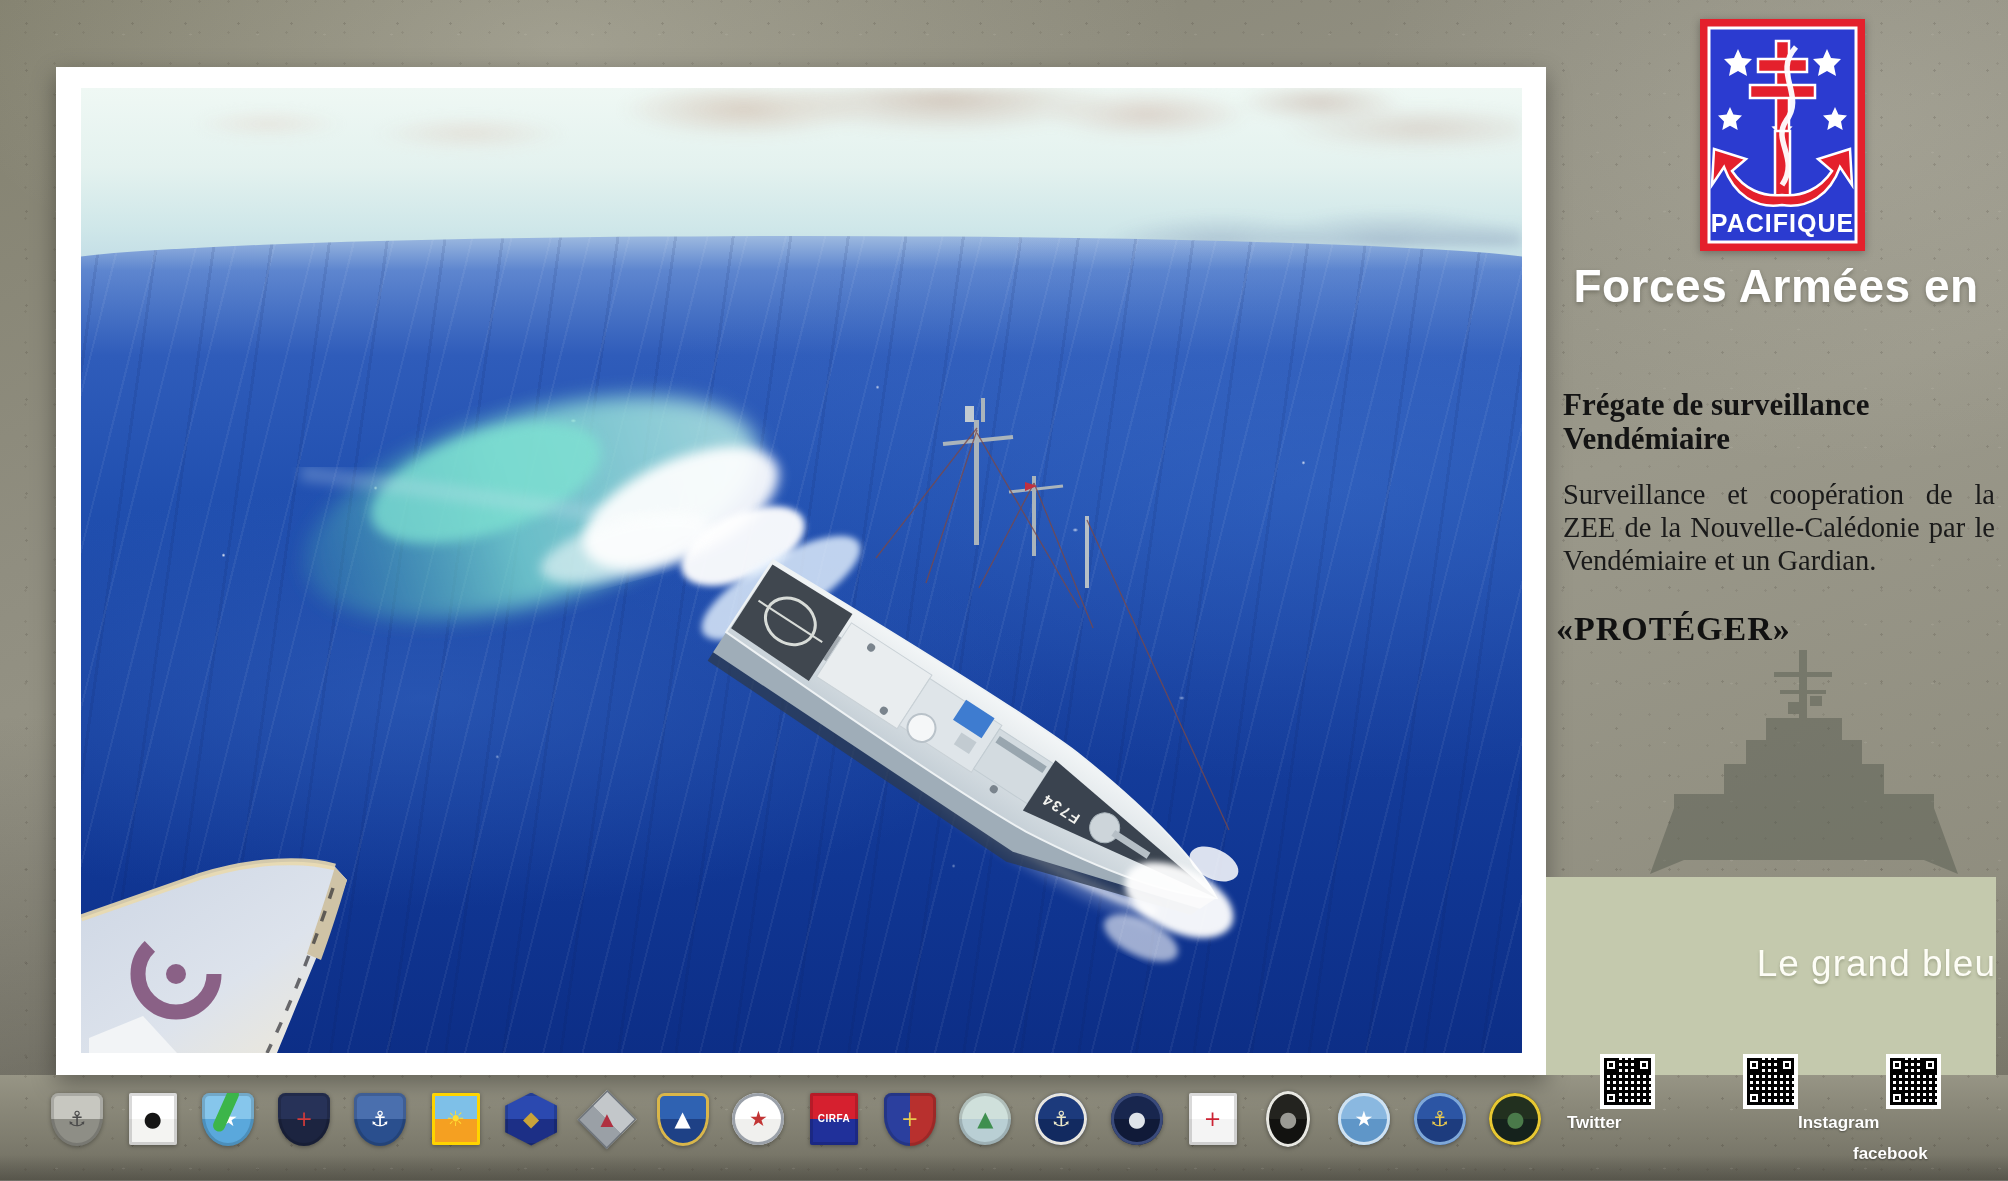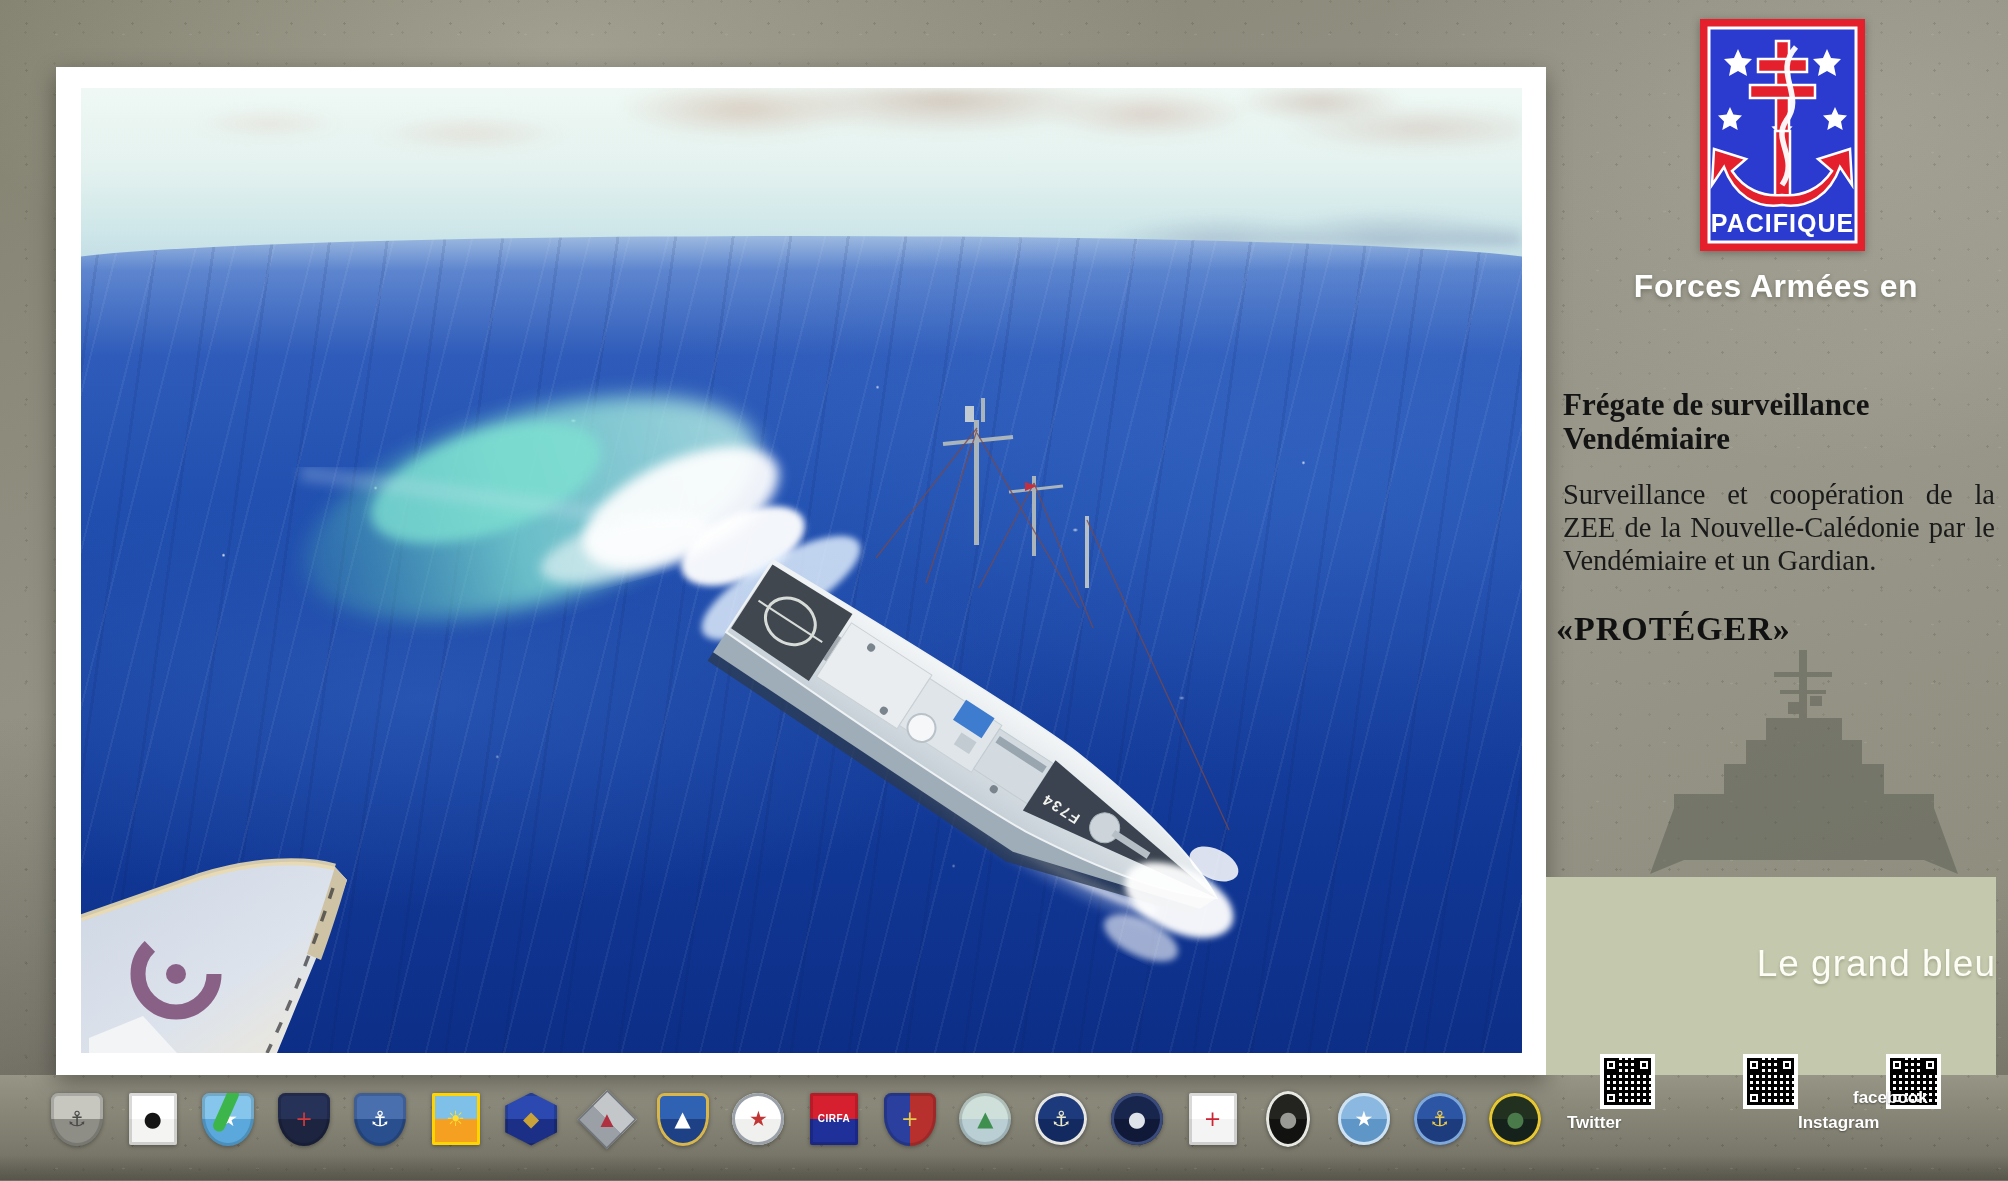--- a/index.html
+++ b/index.html
@@ -58,21 +58,21 @@
       radial-gradient(3px 2px at 75% 55%, rgba(230,240,255,.55), transparent),
       radial-gradient(2px 2px at 30% 62%, rgba(230,240,255,.5), transparent),
       radial-gradient(2px 2px at 60% 75%, rgba(230,240,255,.45), transparent),
       repeating-linear-gradient(104deg, rgba(255,255,255,.055) 0 2px, transparent 2px 38px),
       repeating-linear-gradient(98deg, rgba(10,25,80,.10) 0 3px, transparent 3px 57px),
       radial-gradient(900px 300px at 25% 55%, rgba(60,110,200,.45), transparent 70%),
       radial-gradient(1100px 420px at 85% 30%, rgba(70,120,210,.35), transparent 70%),
       linear-gradient(180deg,#9db9e0 0px,#5e86cf 34px,#2f5cba 120px,#2150b0 260px,#17409f 450px,#103693 640px,#0c2d85 840px);}
   
   .side-title{position:absolute;left:1556px;top:262px;width:440px;text-align:center;color:#fff;
-    font-weight:bold;font-size:32px;line-height:48px;letter-spacing:.5px;
+    font-weight:bold;font-size:46px;line-height:48px;letter-spacing:.5px;
     text-shadow:0 2px 4px rgba(40,40,30,.35);}
   .side-sub{position:absolute;left:1563px;top:388px;width:430px;color:#141414;
     font-family:"Liberation Serif",serif;font-weight:bold;font-size:31px;line-height:34px;}
   .side-par{position:absolute;left:1563px;top:478px;width:432px;color:#1a1a1a;
     font-family:"Liberation Serif",serif;font-size:28.5px;line-height:33px;text-align:justify;}
   .side-motto{position:absolute;left:1556px;top:610px;width:440px;text-align:left;color:#111;
     font-family:"Liberation Serif",serif;font-weight:bold;font-size:34px;letter-spacing:1px;}
   .sil-wrap{position:absolute;left:1628px;top:646px;width:352px;height:232px;opacity:.42;filter:blur(.6px);}
   .sage{position:absolute;left:1546px;top:877px;width:450px;height:198px;background:var(--sage,#c4c9ad);}
   .sage-caption{position:absolute;left:0;top:66px;width:100%;text-align:right;color:#fdfdf6;
@@ -296,21 +296,21 @@
         <div class="qr-inner">
           <div class="f3"></div>
         </div>
       </div>
       <div class="qr-label" style="left: 1798px; top: 1113px;">Instagram</div>
       <div class="qr" style="left: 1886px; top: 1054px;">
         <div class="qr-inner">
           <div class="f3"></div>
         </div>
       </div>
-      <div class="qr-label" style="left: 1853px; top: 1088px;">facebook</div>
+      <div class="qr-label" style="left: 1853px; top: 1144px;">facebook</div>
     </div>
 
   <div id="badge-row">
       <div class="badge sh" style="left: 49px;">
         <div class="inner" style="--c1: #c7c7c0; --c2: #8e8e86; --gc: #4a4a4a;">
           <span>⚓</span>
         </div>
       </div>
       <div class="badge sq" style="left: 124.7px;">
         <div class="inner" style="--c1: #ffffff; --c2: #f4f4f2; --gc: #151515;">

